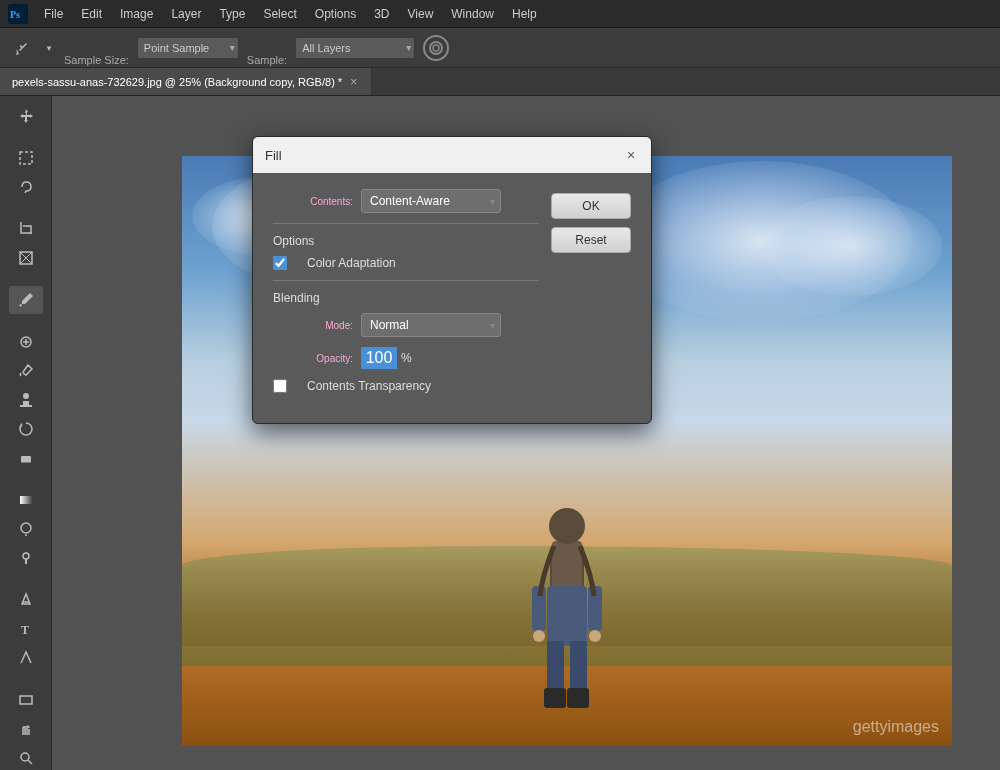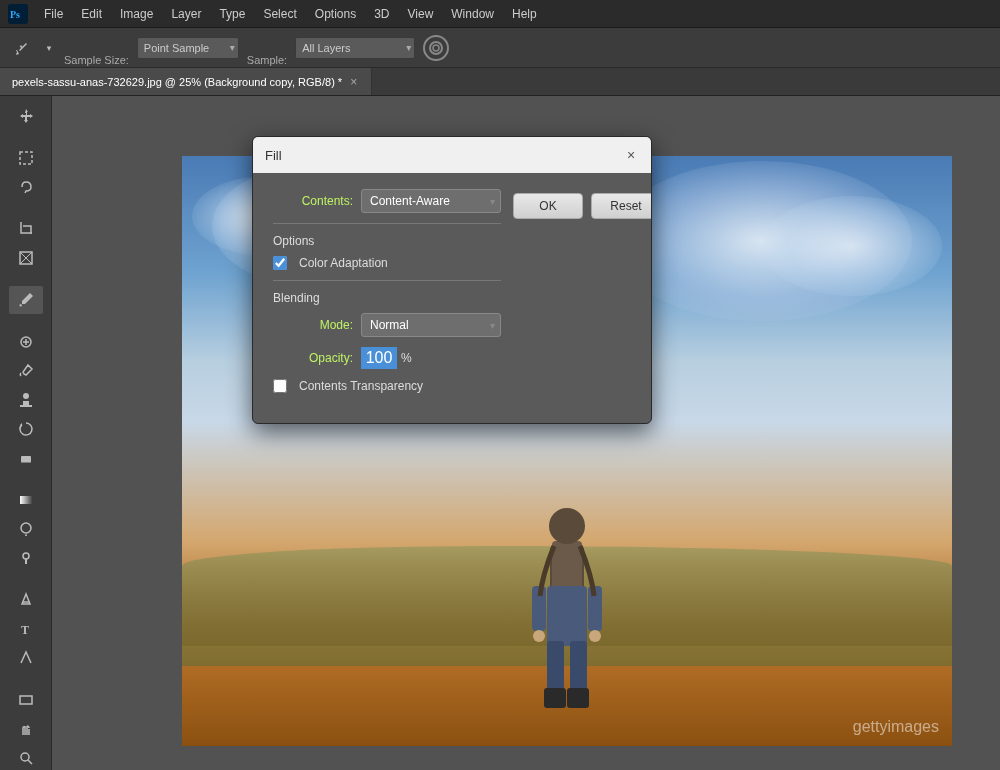--- a/index.html
+++ b/index.html
@@ -240,34 +240,34 @@
     #dialog-body {
       padding: 16px 20px 20px 20px;
       display: flex;
       gap: 12px;
     }
     #dialog-left {
       flex: 1;
     }
     #dialog-right {
       display: flex;
-      flex-direction: row;
+      flex-direction: column;
       gap: 8px;
       min-width: 80px;
       padding-top: 4px;
     }
 
     .dialog-row {
       display: flex;
       align-items: center;
       margin-bottom: 10px;
     }
     .dialog-label {
-      color: #bef264;
-      font-size: 12px;
+      color: #f9a8d4;
+      font-size: 10px;
       text-align: right;
       min-width: 80px;
       margin-right: 8px;
     }
     .dialog-select-wrap {
       position: relative;
       display: inline-flex;
       align-items: center;
       border-radius: 6px;
     }
@@ -301,21 +301,21 @@
 
     .divider {
       height: 1px;
       background: #777;
       margin: 10px 0;
     }
 
     .checkbox-row {
       display: flex;
       align-items: flex-start;
-      gap: 12px;
+      gap: 20px;
       margin-bottom: 10px;
     }
     .checkbox-row input[type="checkbox"] {
       width: 14px;
       height: 14px;
       cursor: pointer;
       accent-color: #4a90d9;
     }
     .checkbox-label {
       color: #ddd;

